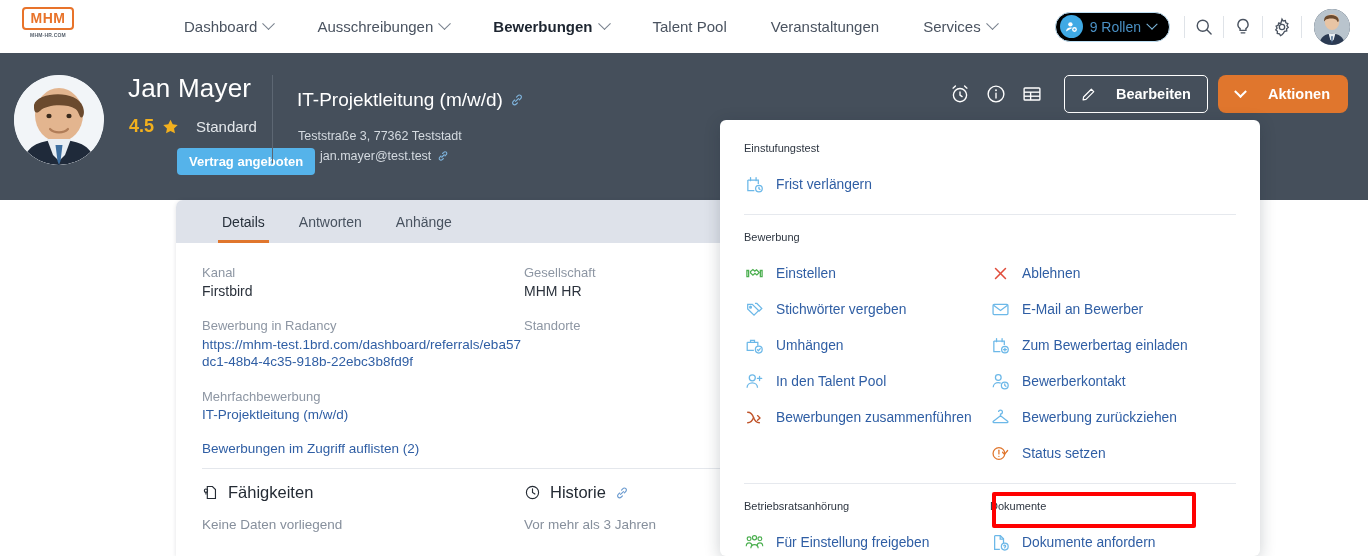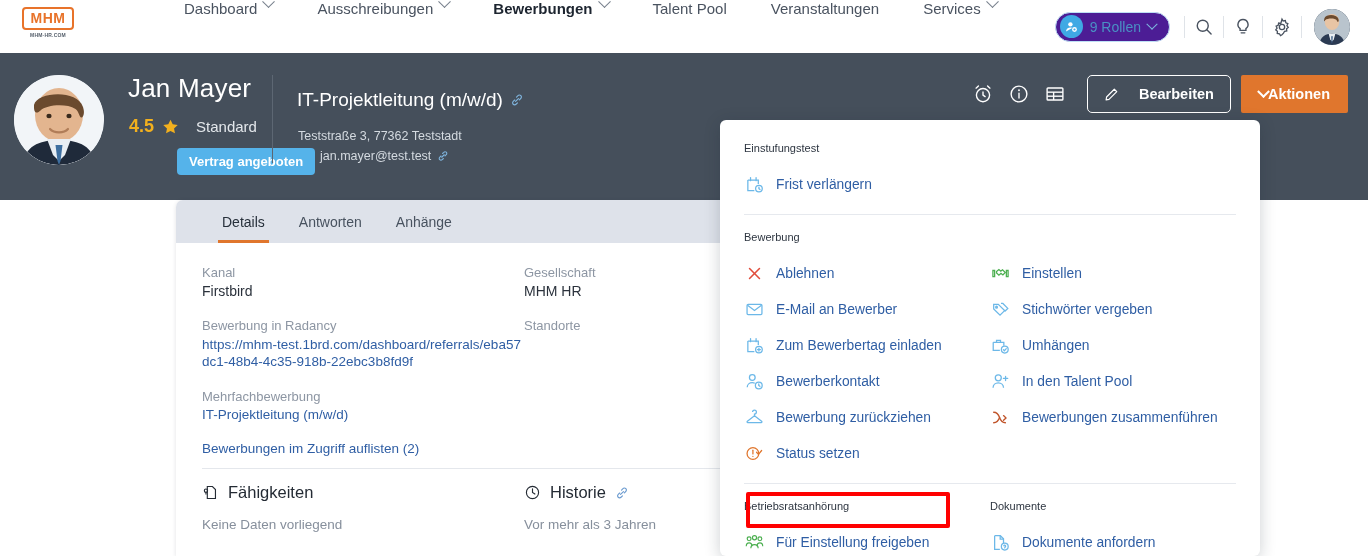--- a/index.html
+++ b/index.html
@@ -21,34 +21,34 @@
   .logo-wrap { position: absolute; left: 22px; top: 7px; width: 52px; text-align: center; }
   .logo-box {
     border: 2px solid #e8732a; border-radius: 4px;
     color: #e8732a; font-size: 14px; font-weight: 700;
     letter-spacing: .5px; padding: 2px 0 3px; line-height: 1;
   }
   .logo-sub { font-size: 5px; color: #555f6b; letter-spacing: .2px; margin-top: 2px; font-weight: 700;}
 
   .nav-items { position: absolute; left: 162px; top: 0; height: 53px; display: flex; align-items: center; gap: 0; }
   .nav-item {
-    display: flex; align-items: flex-start; gap: 7px;
+    display: flex; align-items: center; gap: 7px;
     font-size: 15px; color: #4a5360; padding: 0 22px;
     height: 53px; cursor: pointer; white-space: nowrap;
   }
   .nav-item.active { color: #1d2530; font-weight: 700; }
   .caret {
     width: 9px; height: 9px; border-right: 1.6px solid #78818d;
     border-bottom: 1.6px solid #78818d; transform: rotate(45deg) translate(-2px,-2px);
   }
 
   .nav-right { position: absolute; right: 18px; top: 0; height: 53px; display: flex; align-items: center; gap: 0; }
   .roles-pill {
     display: flex; align-items: center; gap: 7px;
-    background: #4c1d95; border: 1px solid #bee0f5; border-radius: 18px;
+    background: #000000; border: 1px solid #bee0f5; border-radius: 18px;
     height: 30px; padding: 0 13px 0 4px; margin-right: 14px; cursor: pointer;
   }
   .roles-avatar {
     width: 23px; height: 23px; border-radius: 50%; background: #3fa9e4;
     display: flex; align-items: center; justify-content: center;
   }
   .roles-label { font-size: 14px; color: #4a90c4; white-space: nowrap; }
   .caret-blue {
     width: 8px; height: 8px; border-right: 1.5px solid #7db8dd;
     border-bottom: 1.5px solid #7db8dd; transform: rotate(45deg) translate(-2px,-2px);
@@ -94,22 +94,22 @@
 
   .hdr-actions { position: absolute; right: 20px; top: 22px; display: flex; align-items: center; gap: 0; }
   .hdr-icon { width: 36px; height: 36px; display: flex; align-items: center; justify-content: center; cursor: pointer; margin-right: 0px; }
   .btn-edit {
     display: flex; align-items: center; gap: 20px;
     border: 1.5px solid #ffffff; border-radius: 5px; color: #ffffff;
     font-size: 14.5px; font-weight: 700; height: 38px; padding: 0 16px;
     margin-left: 14px; cursor: pointer; background: transparent;
   }
   .btn-actions {
-    display: flex; align-items: center; gap: 0;
-    background: #e0762d; border-radius: 2px; color: #ffffff;
+    display: flex; align-items: center; gap: 23px;
+    background: #e0762d; border-radius: 8px; color: #ffffff;
     font-size: 14.5px; font-weight: 700; height: 38px; padding: 4px 18px;
     margin-left: 10px; cursor: pointer; border: none;
   }
   .caret-w { width: 9px; height: 9px; border-right: 2px solid #fff; border-bottom: 2px solid #fff; transform: rotate(45deg) translate(-2px,-2px); }
 
   
   .card {
     position: absolute; left: 176px; top: 200px; width: 1024px; height: 356px;
     background: #ffffff; border-radius: 7px 7px 0 0;
     box-shadow: 0 1px 4px rgba(40,50,65,.14);
@@ -456,20 +456,77 @@
         </div>
       </div>
       <div class="dd-col"></div>
     </div>
 
     <div class="dd-hr"></div>
 
     <div class="dd-group-title">Bewerbung</div>
     <div class="dd-cols">
 
+      <div class="dd-col">
+        <div class="dd-item">
+          <span class="dd-icon">
+            <svg width="19" height="19" viewBox="0 0 24 24" fill="none" stroke="#4caf50" stroke-width="1.6" class="svgi">
+              <path d="M7 9.4l3-2.4 2.4 2 2.2-1.6 3.4 3.4-3 3-2.4-2-2.6 2.4-3-3z"></path>
+              <path d="M2.4 8.2h2.2v7.6H2.4zM19.4 8.2h2.2v7.6h-2.2z"></path>
+            </svg>
+          </span>
+          <span>Einstellen</span>
+        </div>
+
+        <div class="dd-item">
+          <span class="dd-icon">
+            <svg width="19" height="19" viewBox="0 0 24 24" fill="none" stroke="#6cb8e8" stroke-width="1.6" class="svgi">
+              <path d="M3.4 11.2V5.4h5.8l8 8-5.8 5.8-8-8z"></path>
+              <circle cx="7" cy="9" r="1.1"></circle>
+              <path d="M12.6 4.4h2.4l6.2 6.2-4 4"></path>
+            </svg>
+          </span>
+          <span>Stichwörter vergeben</span>
+        </div>
+
+        <div class="dd-item">
+          <span class="dd-icon">
+            <svg width="19" height="19" viewBox="0 0 24 24" fill="none" stroke="#6cb8e8" stroke-width="1.6" class="svgi">
+              <path d="M2.8 8h13.4v4.2M2.8 8v10.2h8.4"></path>
+              <path d="M7 8V5.6h5V8"></path>
+              <circle cx="17.4" cy="17.2" r="4.3"></circle>
+              <path d="M15.6 17.2l1.3 1.4 2.4-2.6" stroke-linecap="round" stroke-linejoin="round"></path>
+            </svg>
+          </span>
+          <span>Umhängen</span>
+        </div>
+
+        <div class="dd-item">
+          <span class="dd-icon">
+            <svg width="19" height="19" viewBox="0 0 24 24" fill="none" stroke="#6cb8e8" stroke-width="1.6" class="svgi">
+              <circle cx="9.2" cy="7.4" r="3.8"></circle>
+              <path d="M2.6 20c0-3.8 3-6.4 6.6-6.4s6.6 2.6 6.6 6.4"></path>
+              <path d="M18.4 5.4v5.4M15.7 8.1h5.4" stroke-linecap="round"></path>
+            </svg>
+          </span>
+          <span>In den Talent Pool</span>
+        </div>
+
+        <div class="dd-item">
+          <span class="dd-icon">
+            <svg width="19" height="19" viewBox="0 0 24 24" fill="none" stroke="#c0542a" stroke-width="1.7" class="svgi">
+              <path d="M3.4 5.4c4.4 0 6.2 3 7.4 6.6 1.2 3.6 3 6.6 7.4 6.6" stroke-linecap="round"></path>
+              <path d="M3.4 18.6c4.4 0 6.2-3 7.4-6.6" stroke-linecap="round"></path>
+              <path d="M15.8 15.6l3.2 3-3.2 3" stroke-linecap="round" stroke-linejoin="round" transform="translate(0,-6)"></path>
+            </svg>
+          </span>
+          <span>Bewerbungen zusammenführen</span>
+        </div>
+      </div>
+
       <div class="dd-col" style="position:relative;">
         <div class="dd-item">
           <span class="dd-icon">
             <svg width="17" height="17" viewBox="0 0 24 24" fill="none" stroke="#e04d3c" stroke-width="2.2" class="svgi">
               <line x1="5" y1="5" x2="19" y2="19" stroke-linecap="round"></line>
               <line x1="19" y1="5" x2="5" y2="19" stroke-linecap="round"></line>
             </svg>
           </span>
           <span>Ablehnen</span>
         </div>
@@ -524,77 +581,20 @@
               <circle cx="10" cy="12" r="7.4"></circle>
               <line x1="10" y1="7.8" x2="10" y2="12.6" stroke-linecap="round"></line>
               <circle cx="10" cy="15.6" r=".9" fill="#e0762d" stroke="none"></circle>
               <path d="M14.6 10.4l2.4 2.8 4-5" stroke-linecap="round" stroke-linejoin="round"></path>
             </svg>
           </span>
           <span>Status setzen</span>
         </div>
 
         <div class="highlight-box"></div>
-      </div>
-
-      <div class="dd-col">
-        <div class="dd-item">
-          <span class="dd-icon">
-            <svg width="19" height="19" viewBox="0 0 24 24" fill="none" stroke="#4caf50" stroke-width="1.6" class="svgi">
-              <path d="M7 9.4l3-2.4 2.4 2 2.2-1.6 3.4 3.4-3 3-2.4-2-2.6 2.4-3-3z"></path>
-              <path d="M2.4 8.2h2.2v7.6H2.4zM19.4 8.2h2.2v7.6h-2.2z"></path>
-            </svg>
-          </span>
-          <span>Einstellen</span>
-        </div>
-
-        <div class="dd-item">
-          <span class="dd-icon">
-            <svg width="19" height="19" viewBox="0 0 24 24" fill="none" stroke="#6cb8e8" stroke-width="1.6" class="svgi">
-              <path d="M3.4 11.2V5.4h5.8l8 8-5.8 5.8-8-8z"></path>
-              <circle cx="7" cy="9" r="1.1"></circle>
-              <path d="M12.6 4.4h2.4l6.2 6.2-4 4"></path>
-            </svg>
-          </span>
-          <span>Stichwörter vergeben</span>
-        </div>
-
-        <div class="dd-item">
-          <span class="dd-icon">
-            <svg width="19" height="19" viewBox="0 0 24 24" fill="none" stroke="#6cb8e8" stroke-width="1.6" class="svgi">
-              <path d="M2.8 8h13.4v4.2M2.8 8v10.2h8.4"></path>
-              <path d="M7 8V5.6h5V8"></path>
-              <circle cx="17.4" cy="17.2" r="4.3"></circle>
-              <path d="M15.6 17.2l1.3 1.4 2.4-2.6" stroke-linecap="round" stroke-linejoin="round"></path>
-            </svg>
-          </span>
-          <span>Umhängen</span>
-        </div>
-
-        <div class="dd-item">
-          <span class="dd-icon">
-            <svg width="19" height="19" viewBox="0 0 24 24" fill="none" stroke="#6cb8e8" stroke-width="1.6" class="svgi">
-              <circle cx="9.2" cy="7.4" r="3.8"></circle>
-              <path d="M2.6 20c0-3.8 3-6.4 6.6-6.4s6.6 2.6 6.6 6.4"></path>
-              <path d="M18.4 5.4v5.4M15.7 8.1h5.4" stroke-linecap="round"></path>
-            </svg>
-          </span>
-          <span>In den Talent Pool</span>
-        </div>
-
-        <div class="dd-item">
-          <span class="dd-icon">
-            <svg width="19" height="19" viewBox="0 0 24 24" fill="none" stroke="#c0542a" stroke-width="1.7" class="svgi">
-              <path d="M3.4 5.4c4.4 0 6.2 3 7.4 6.6 1.2 3.6 3 6.6 7.4 6.6" stroke-linecap="round"></path>
-              <path d="M3.4 18.6c4.4 0 6.2-3 7.4-6.6" stroke-linecap="round"></path>
-              <path d="M15.8 15.6l3.2 3-3.2 3" stroke-linecap="round" stroke-linejoin="round" transform="translate(0,-6)"></path>
-            </svg>
-          </span>
-          <span>Bewerbungen zusammenführen</span>
-        </div>
       </div>
     </div>
 
     <div class="dd-hr"></div>
 
     <div class="dd-cols">
       <div class="dd-col dd-group-title">Betriebsratsanhörung</div>
       <div class="dd-col dd-group-title">Dokumente</div>
     </div>
 

